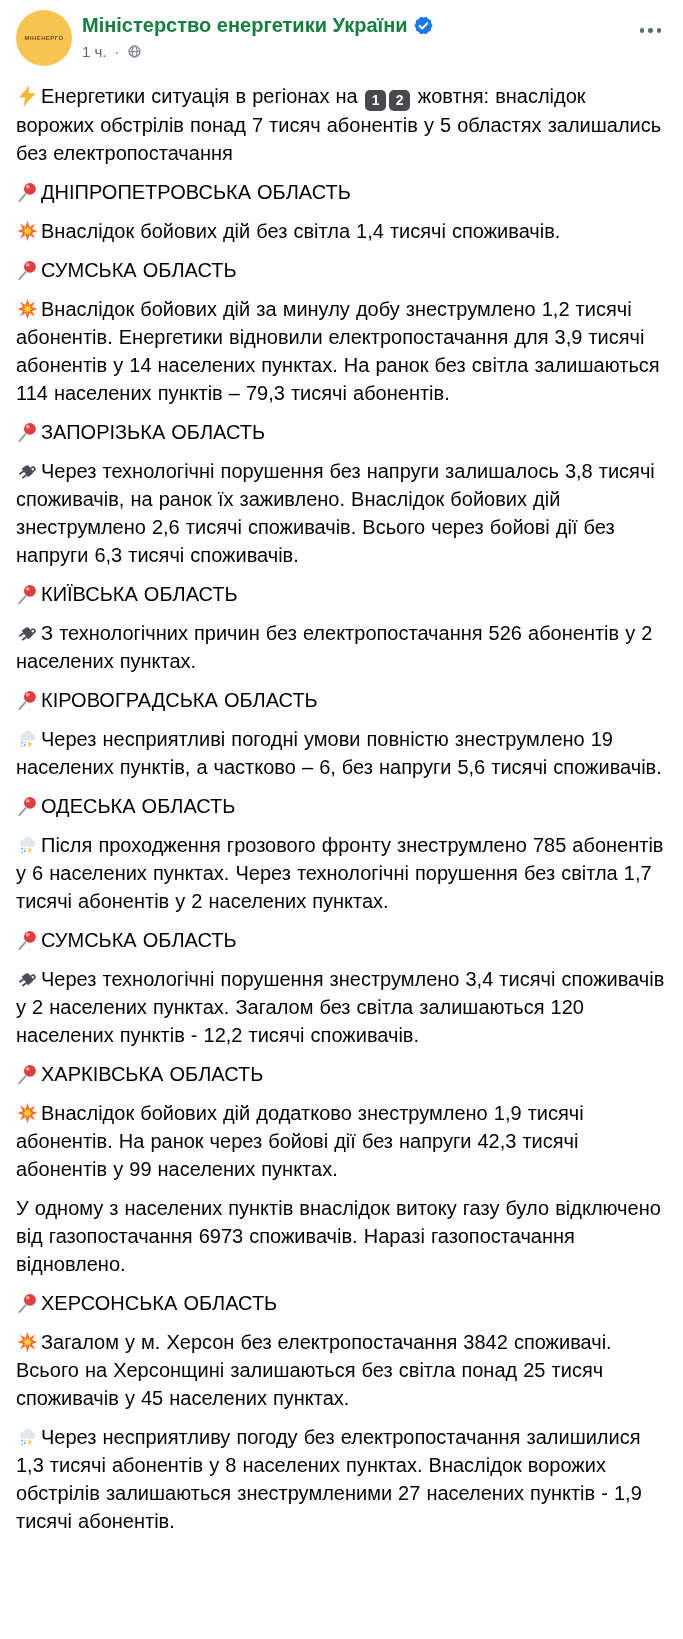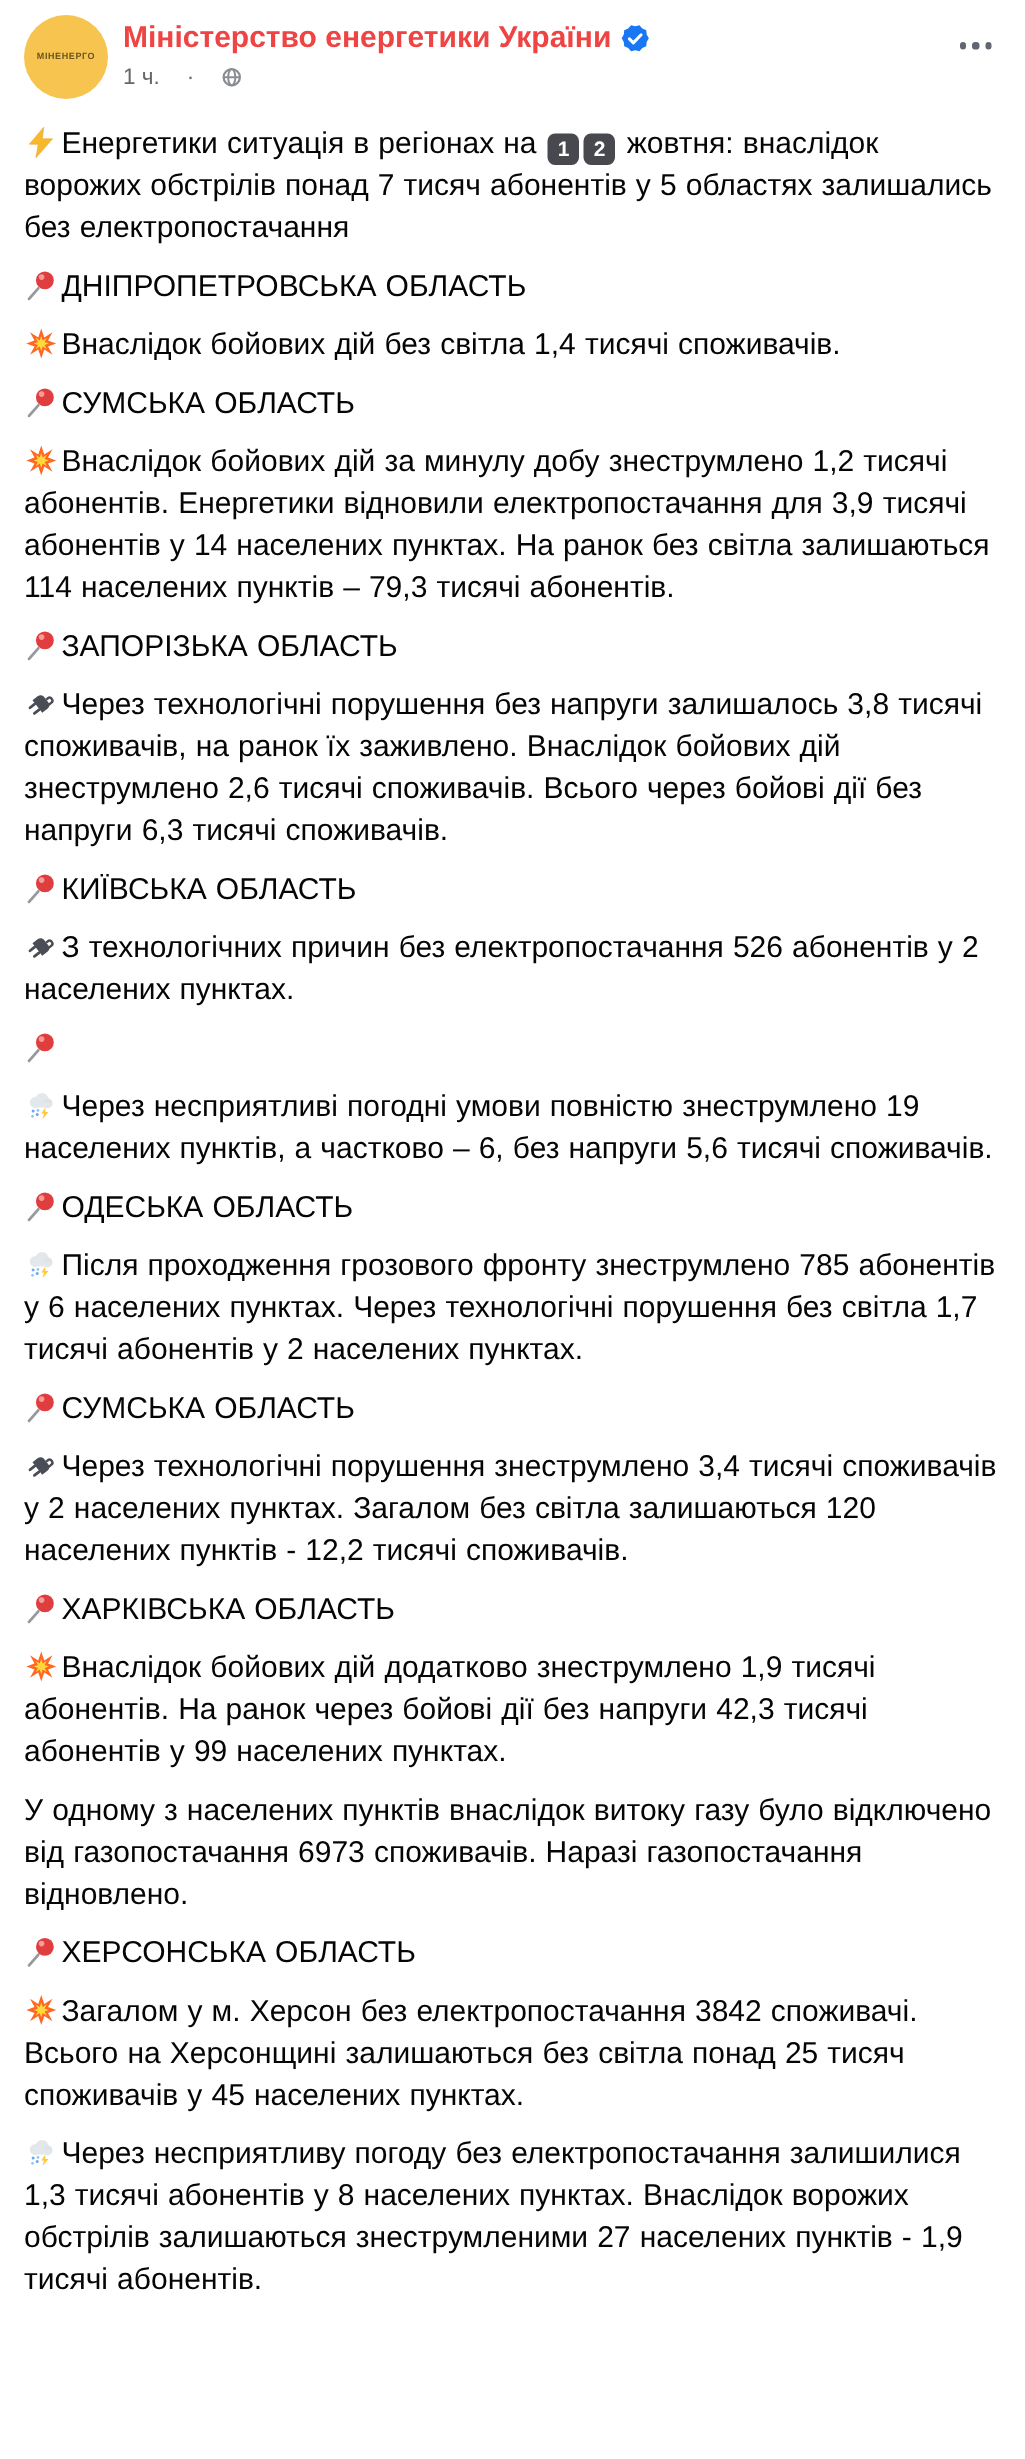--- a/index.html
+++ b/index.html
@@ -5,23 +5,23 @@
   html,body{margin:0;padding:0;background:#ffffff;}
   body{width:683px;font-family:"Liberation Sans",sans-serif;color:#050505;}
   .fb-post{width:683px;height:1639px;box-sizing:border-box;padding:10px 16px 8px 16px;overflow:hidden;background:#fff;}
 
   
   .post-header{display:flex;align-items:flex-start;margin-bottom:14px;}
   .avatar{width:56px;height:56px;border-radius:50%;background:#F6C44F;display:flex;align-items:center;justify-content:center;flex-shrink:0;cursor:pointer;}
   .avatar-text{font-size:6px;font-weight:bold;color:#6b5322;letter-spacing:0.4px;}
   .header-info{margin-left:10px;padding-top:3px;flex:1;min-width:0;}
   .page-name-row{display:flex;align-items:center;gap:6px;}
-  .page-name{font-size:20px;font-weight:700;color:#ef4444;line-height:24px;cursor:pointer;}
+  .page-name{font-size:20px;font-weight:700;color:#15803d;line-height:24px;cursor:pointer;}
   .verified{display:inline-flex;flex-shrink:0;}
-  .meta-row{display:flex;align-items:center;gap:18px;font-size:15px;color:#65676B;margin-top:6px;}
+  .meta-row{display:flex;align-items:center;gap:8px;font-size:15px;color:#65676B;margin-top:6px;}
   .meta-sep{color:#65676B;}
   .menu-btn{margin-left:auto;display:flex;gap:4px;align-items:center;padding:18px 6px 0 6px;cursor:pointer;}
   .menu-dot{width:4.5px;height:4.5px;border-radius:50%;background:#606770;}
 
   
   .post-body{padding-top:2px;}
   .para{font-size:20px;line-height:28px;margin:0 0 11px 0;color:#050505;word-spacing:0.5px;}
   .para:last-child{margin-bottom:0;}
   .emoji{display:inline-block;width:23px;height:22px;vertical-align:-4px;margin-right:2px;}
   .keycap{display:inline-block;min-width:21px;height:21px;background:#47494F;color:#fff;border-radius:5px;
@@ -109,21 +109,21 @@
               <rect x="2.2" y="7" width="5.2" height="1.7" rx="0.85" fill="#4A4D55"></rect>
               <rect x="2.2" y="11.3" width="5.2" height="1.7" rx="0.85" fill="#4A4D55"></rect>
               <path d="M7,5.2 h4.2 a2.6,2.6 0 0 1 2.6,2.6 v4.4 a2.6,2.6 0 0 1 -2.6,2.6 H7 z" fill="#4A4D55"></path>
               <path d="M13.8,10 h1.6 c1.8,0 1.8,3.4 -0.2,3.4 h-5" stroke="#4A4D55" stroke-width="1.5" fill="none"></path>
             </g>
           </svg></span><span>З технологічних причин без електропостачання 526 абонентів у 2 населених пунктах.</span></div>
       <div class="para"><span class="emoji"><svg width="23" height="22" viewBox="0 0 20 20">
             <line x1="8.2" y1="12" x2="2.6" y2="18.4" stroke="#97999E" stroke-width="1.7" stroke-linecap="round"></line>
             <circle cx="12.2" cy="7.2" r="5.4" fill="#E03E3E"></circle>
             <circle cx="10.2" cy="5.2" r="1.7" fill="#F59B9B"></circle>
-          </svg></span></div>
+          </svg></span><span>КІРОВОГРАДСЬКА ОБЛАСТЬ</span></div>
       <div class="para"><span class="emoji"><svg width="23" height="22" viewBox="0 0 22 22">
             <circle cx="7" cy="9" r="3.6" fill="#E3E8EC"></circle>
             <circle cx="11.5" cy="7" r="4.4" fill="#E3E8EC"></circle>
             <circle cx="15.3" cy="9.6" r="3.2" fill="#DDE3E8"></circle>
             <rect x="5" y="8.8" width="12.5" height="3.6" rx="1.8" fill="#E3E8EC"></rect>
             <circle cx="5.6" cy="14.6" r="1" fill="#64A8F0"></circle>
             <circle cx="8.3" cy="17" r="1" fill="#64A8F0"></circle>
             <circle cx="5.2" cy="18.2" r="0.9" fill="#8FC3F5"></circle>
             <circle cx="8.8" cy="14.3" r="0.9" fill="#8FC3F5"></circle>
             <polygon points="13.6,12.5 11,16.4 12.8,16.4 11.8,20.2 15.8,15.3 13.8,15.3" fill="#FFC83D"></polygon>

